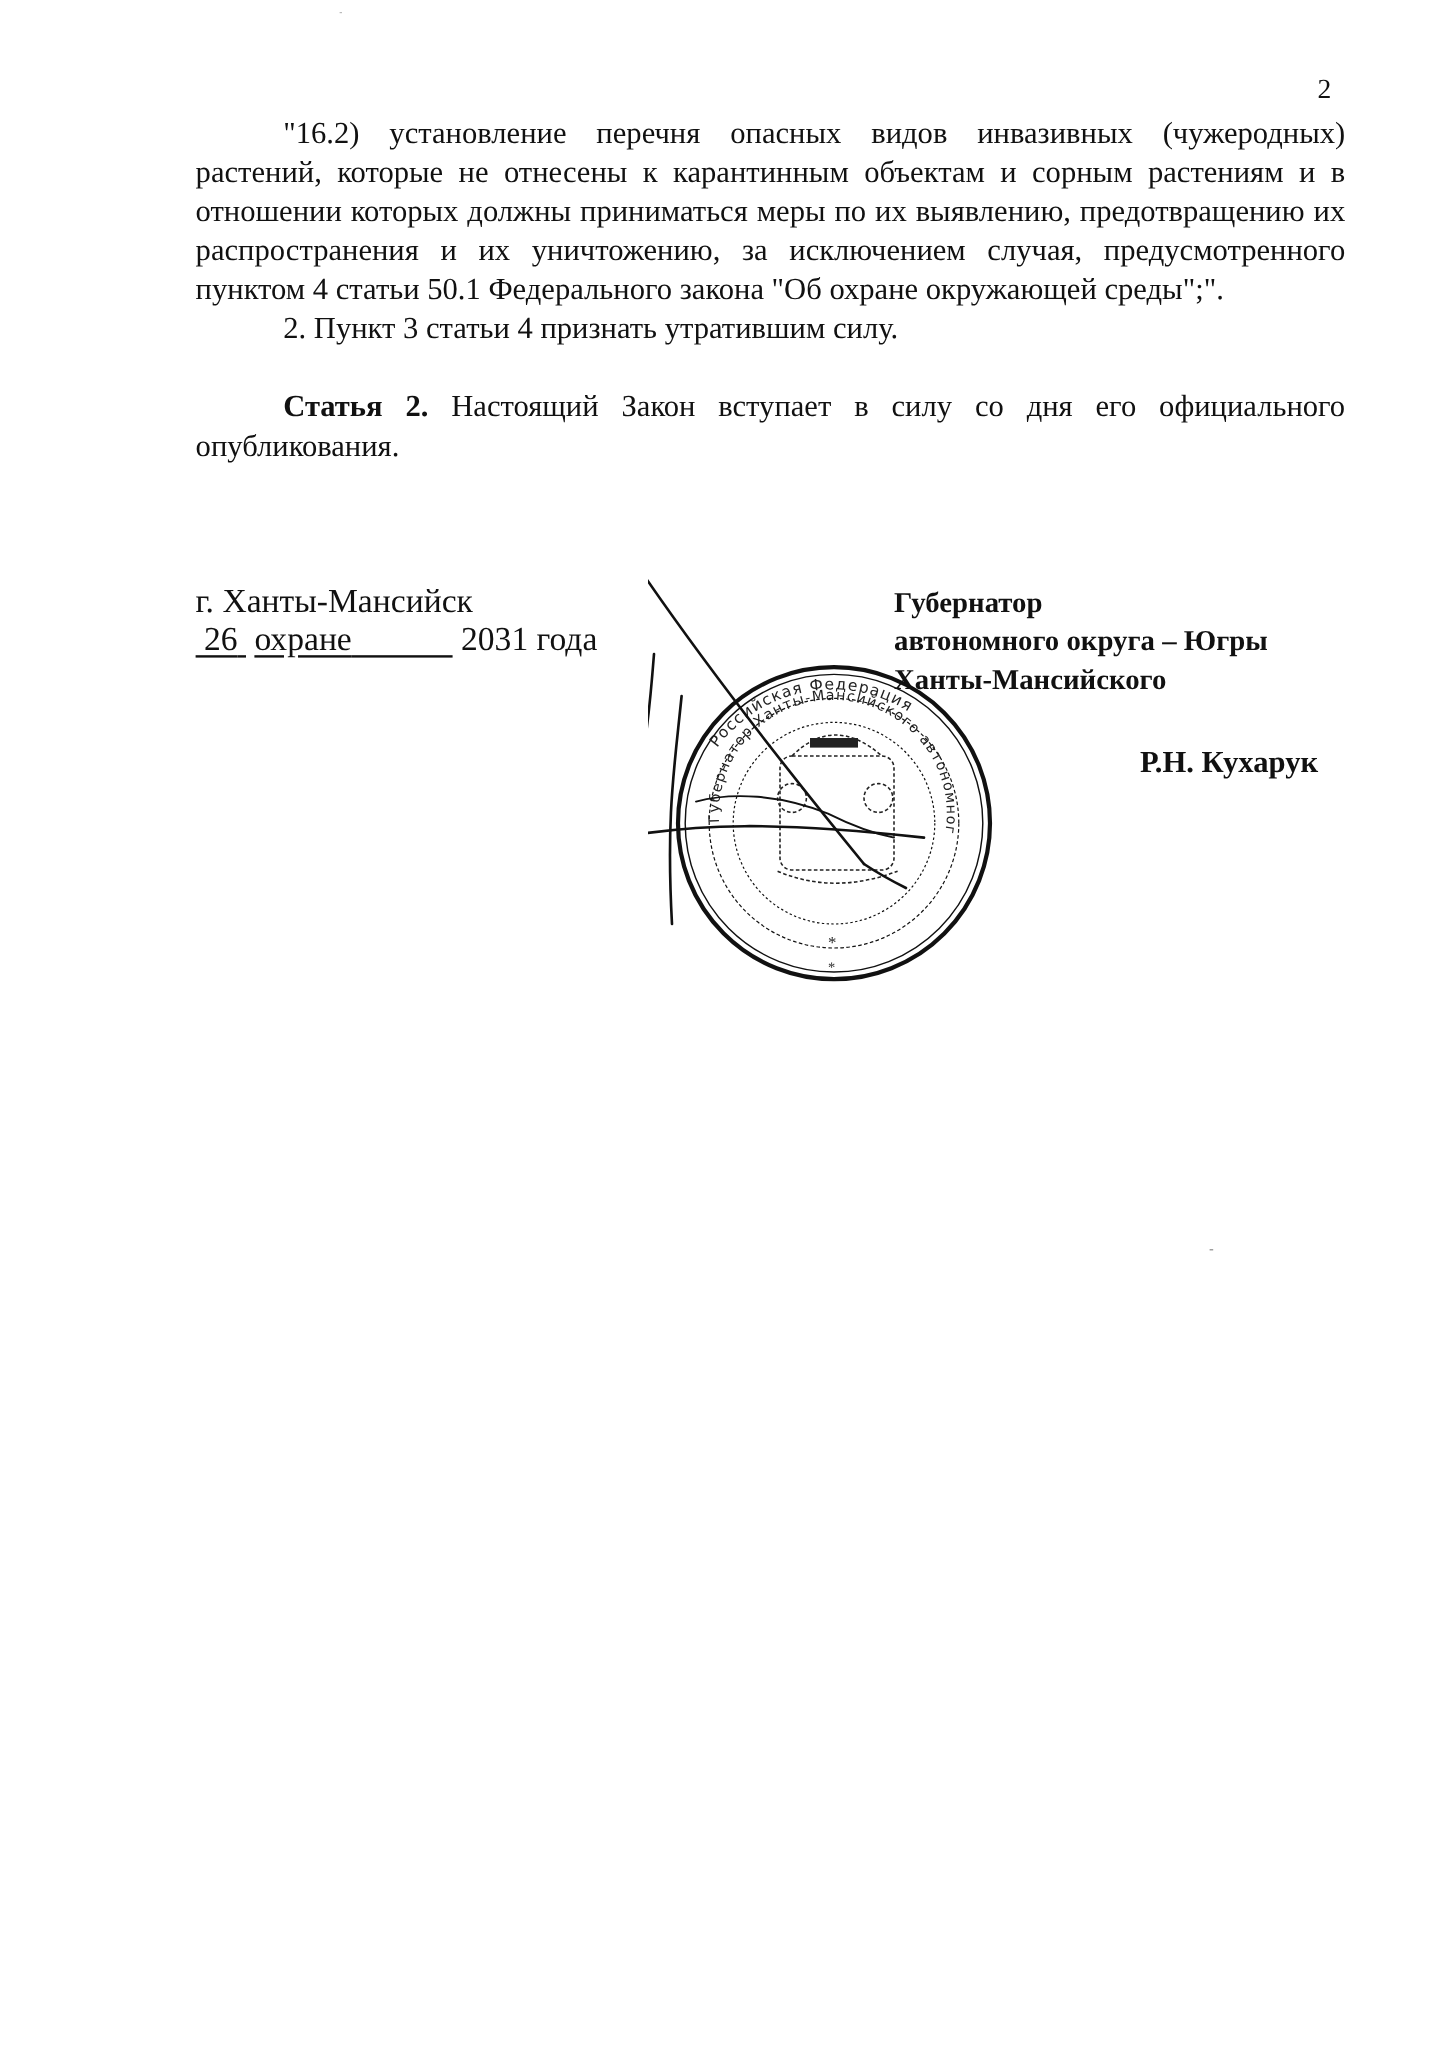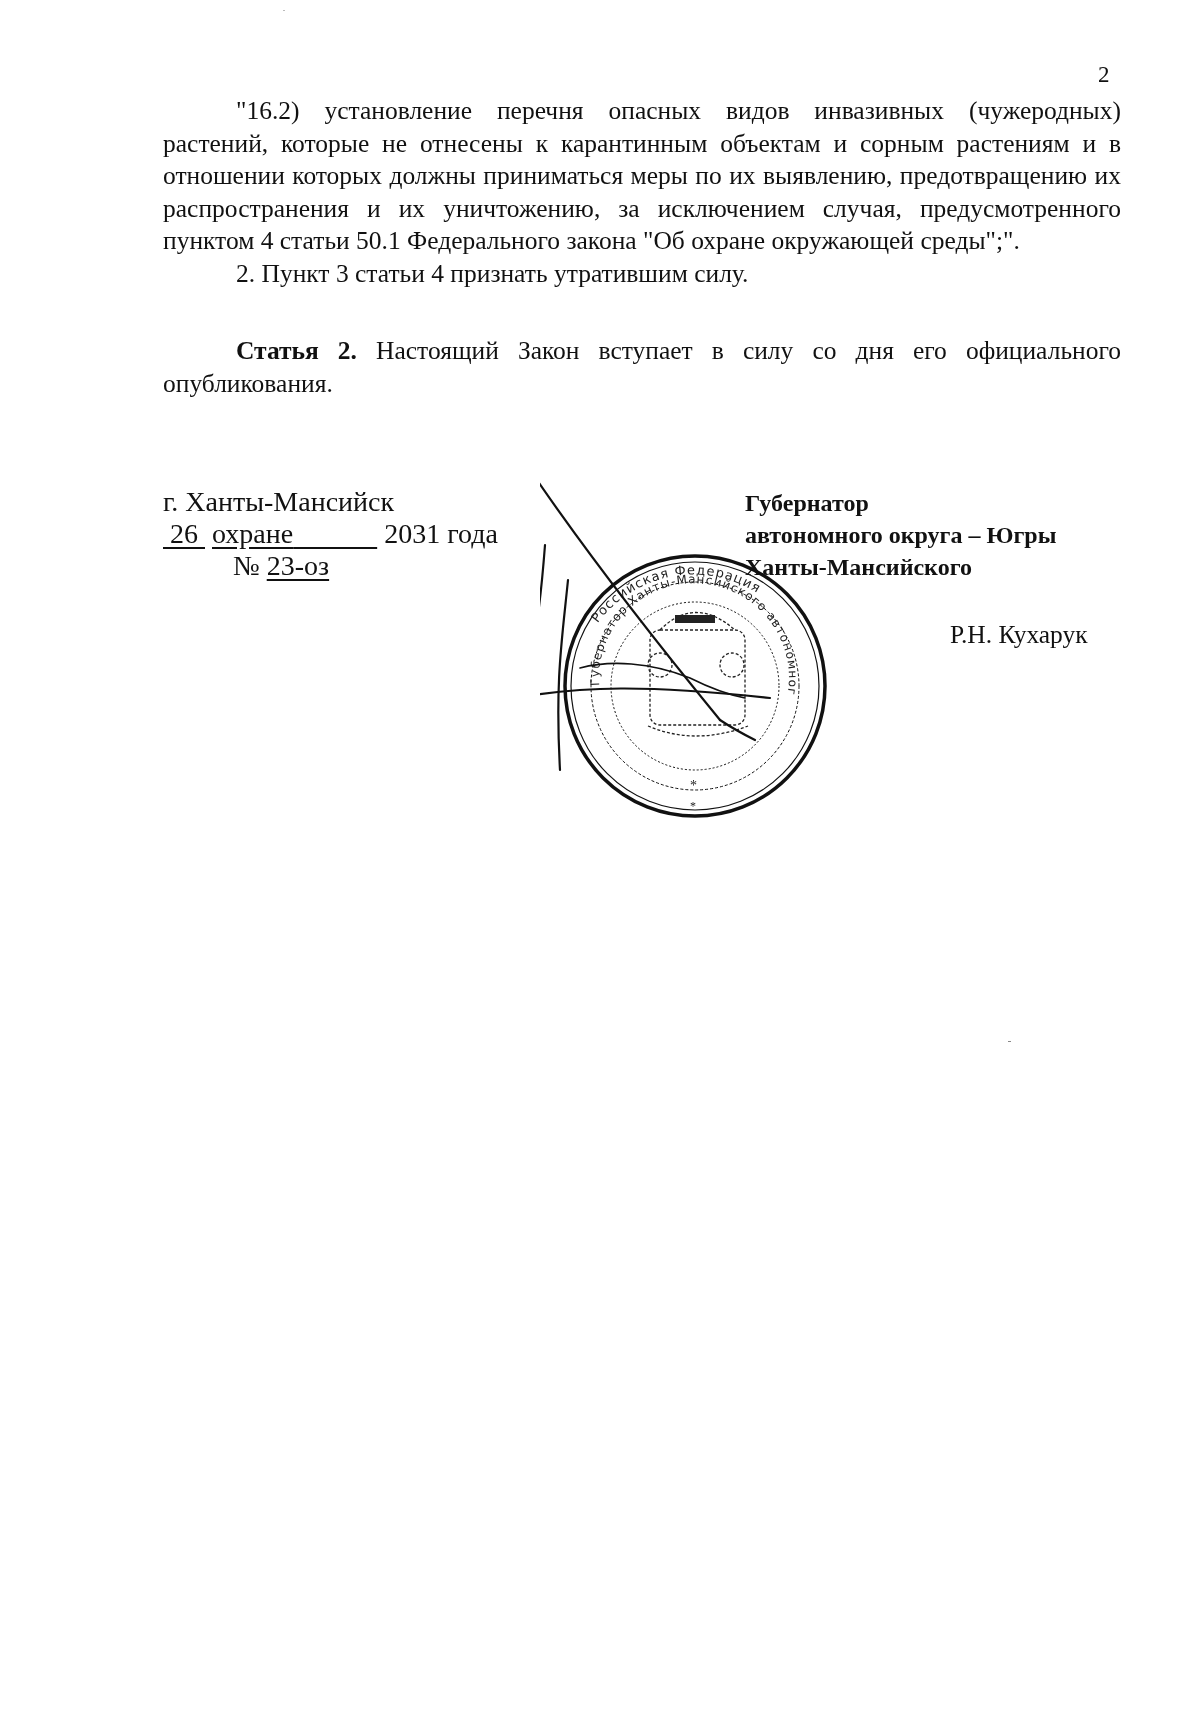--- a/index.html
+++ b/index.html
@@ -2,49 +2,48 @@
 <html><head>
   <meta charset="utf-8">
   <style>
     html, body { margin: 0; padding: 0; background: #ffffff; }
     body { width: 1200px; height: 1719px; position: relative; overflow: hidden;
            font-family: "Liberation Serif", "DejaVu Serif", serif; color: #111; }
     .page-number { position: absolute; top: 62px; left: 1098px; font-size: 23px; }
     .body-text { position: absolute; top: 95px; left: 163px; width: 958px;
                  font-size: 25.5px; line-height: 32.5px; text-align: justify; }
     .para { margin: 0; text-indent: 73px; }
-    .para.article { margin-top: 45px; }
+    .para.article { margin-top: 33px; }
     .bold { font-weight: bold; }
     .place-block { position: absolute; top: 486px; left: 163px; font-size: 28px; line-height: 32px; }
     .u { text-decoration: underline; text-underline-offset: 4px; }
     .date-line { white-space: pre; }
     .num-line { padding-left: 70px; white-space: pre; }
     .signer-block { position: absolute; top: 487px; left: 745px; font-size: 24px; line-height: 32px; font-weight: bold; }
-    .signer-name { position: absolute; top: 620px; left: 950px; font-size: 25.5px; font-weight: normal; }
+    .signer-name { position: absolute; top: 620px; left: 950px; font-size: 25.5px; font-weight: bold; }
     .seal { position: absolute; left: 540px; top: 440px; width: 400px; height: 380px; }
     .speck { position: absolute; left: 1008px; top: 1041px; width: 3px; height: 1px; background: #888; }
     .speck2 { position: absolute; left: 283px; top: 10px; width: 2px; height: 1px; background: #bbb; }
   </style>
 </head>
 <body>
 
 <div class="speck2"></div>
 
 <div class="page-number">2</div>
 
 <div class="body-text">
   <p class="para">"16.2) установление перечня опасных видов инвазивных (чужеродных) растений, которые не отнесены к карантинным объектам и сорным растениям и в отношении которых должны приниматься меры по их выявлению, предотвращению их распространения и их уничтожению, за исключением случая, предусмотренного пунктом 4 статьи 50.1 Федерального закона "Об охране окружающей среды";".</p>
   <p class="para">2. Пункт 3 статьи 4 признать утратившим силу.</p>
   <p class="para article"><span class="bold">Статья 2.</span><span> Настоящий Закон вступает в силу со дня его официального опубликования.</span></p>
 </div>
 
 <div class="place-block">
   <div>г. Ханты-Мансийск</div>
   <div class="date-line"><span class="u"> <span>26</span> </span> <span class="u"><span>охране</span>            </span> <span>2031 года</span></div>
-  <div class="num-line"><span>№</span> <span class="u">23-оз</span></div>
 </div>
 
 <svg class="seal" viewBox="0 0 400 380" xmlns="http://www.w3.org/2000/svg">
   <defs>
     <path id="ring-top" d="M 35 253 A 118 118 0 1 1 272 253"></path>
     <path id="ring-inner" d="M 60 252 A 95 95 0 1 1 248 252"></path>
   </defs>
   <g fill="none" stroke="#111">
     <circle cx="155" cy="246" r="130" stroke-width="3.5"></circle>
     <circle cx="155" cy="246" r="124" stroke-width="1.2"></circle>

